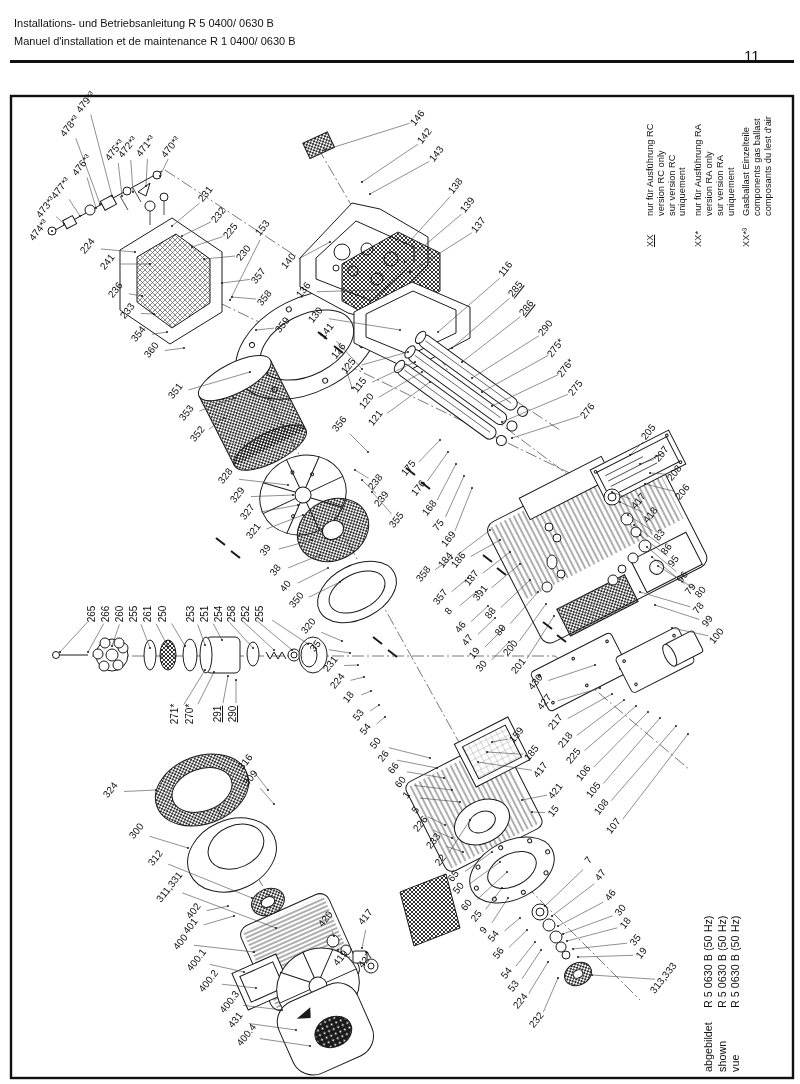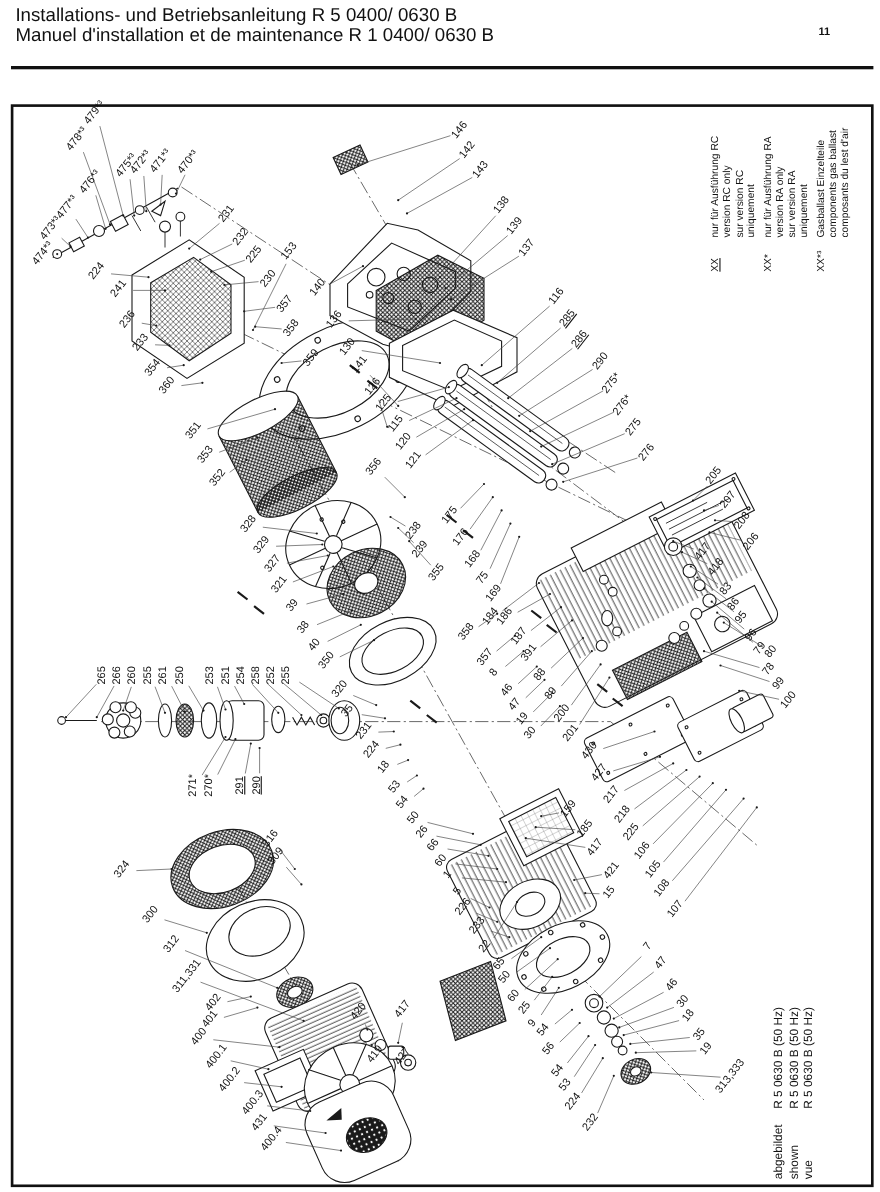--- a/index.html
+++ b/index.html
@@ -1,18 +1,18 @@
 <!DOCTYPE html>
 <html><head>
 <meta charset="utf-8">
 <style>
   html,body{margin:0;padding:0;background:#fff;}
   body{width:800px;height:1084px;position:relative;font-family:"Liberation Sans",sans-serif;color:#111;overflow:hidden;}
-  .header{position:absolute;left:14px;top:5px;font-size:17px;line-height:17.5px;letter-spacing:0px;}
-  .pageno{position:absolute;left:744px;top:24px;font-size:10px;font-weight:bold;}
+  .header{position:absolute;left:14px;top:15px;font-size:11px;line-height:17.5px;letter-spacing:0px;}
+  .pageno{position:absolute;left:744px;top:47px;font-size:15px;}
   .rule{position:absolute;left:10px;top:60px;width:784px;height:2.5px;background:#111;}
   svg{position:absolute;left:0;top:0;}
   .frame{fill:none;stroke:#111;stroke-width:2.4px;}
   .ax{stroke:#555;stroke-width:0.8;fill:none;stroke-dasharray:12 3 2 3;}
   #parts{stroke:#1a1a1a;stroke-width:1;fill:none;}
   #leaders line{stroke:#444;stroke-width:0.6;}
   #labels text{font-family:"Liberation Sans",sans-serif;font-size:10px;fill:#111;text-anchor:middle;}
   .legend{position:absolute;left:645px;top:247px;width:142px;height:106px;transform:rotate(-90deg);transform-origin:0 0;font-size:9.3px;line-height:10.8px;}
   .legend-row{display:flex;gap:7px;margin-bottom:5px;}
   .legend-row .sym{width:24px;flex:0 0 24px;}

